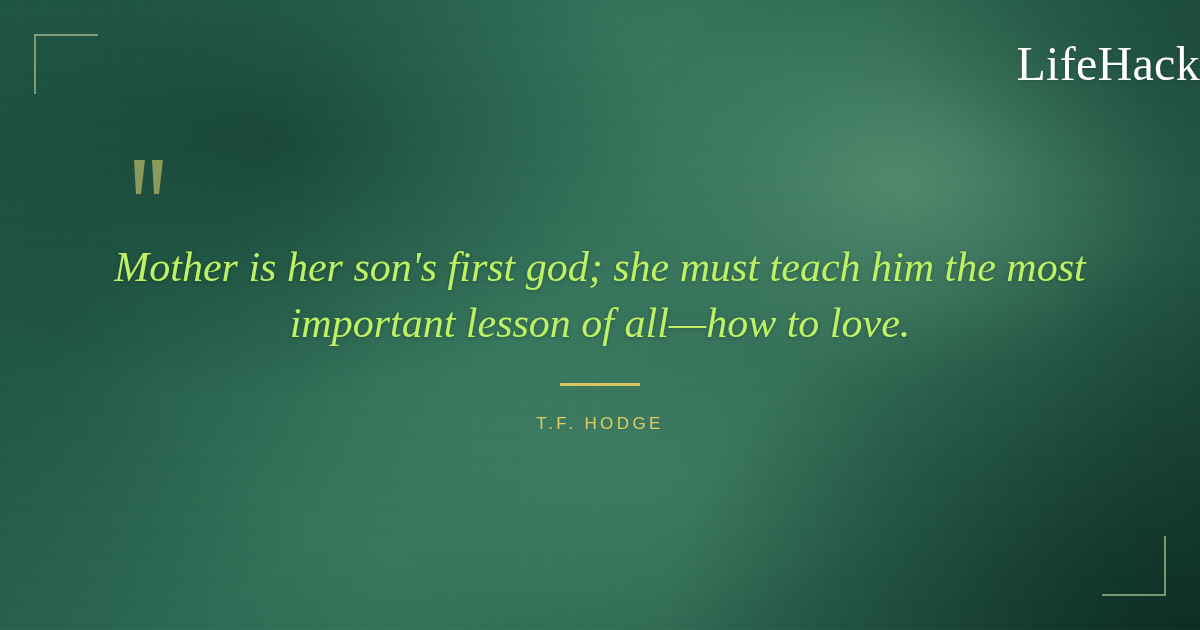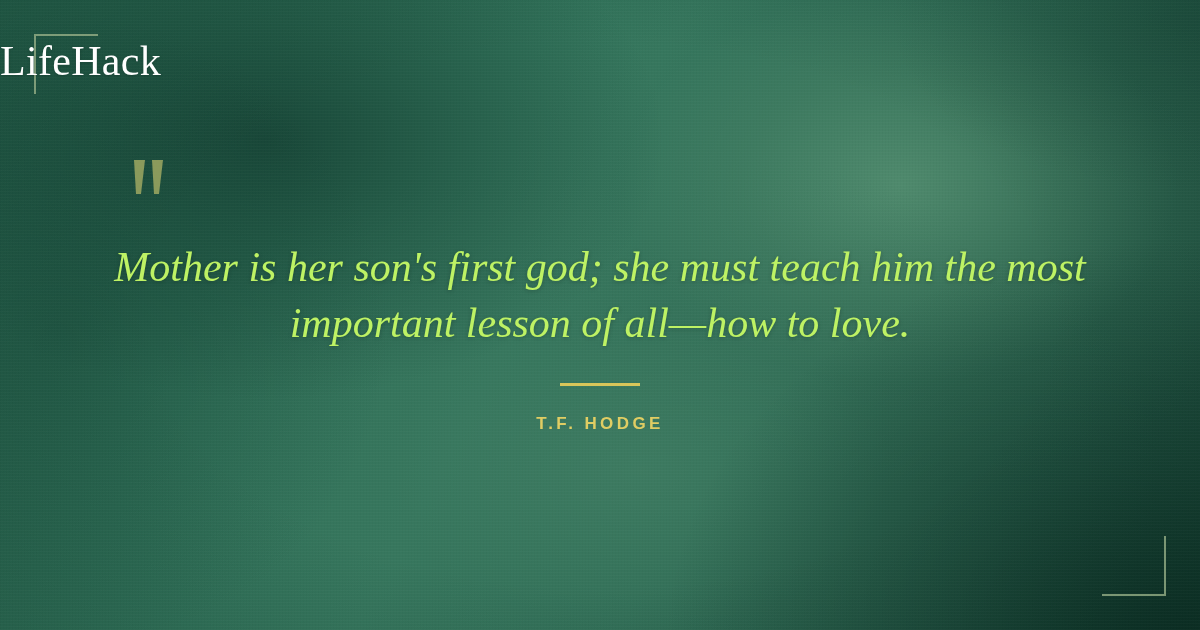--- a/index.html
+++ b/index.html
@@ -105,23 +105,23 @@
     border-bottom: 2px solid rgba(150,175,135,0.80);
     border-right: 2px solid rgba(150,175,135,0.80);
   }
 
   
   #brand {
     position: absolute;
     top: 38px;
     left: 0;
     width: 1200px;
-    text-align: left;
+    text-align: right;
     font-family: "Liberation Serif", serif;
-    font-size: 42px;
+    font-size: 48px;
     font-weight: 400;
     letter-spacing: 0.3px;
     color: #ffffff;
     line-height: 1.1;
     text-shadow: 0 1px 3px rgba(0,0,0,0.18);
   }
 
   
   #quote-mark {
     position: absolute;
@@ -158,21 +158,21 @@
 
   
   #attribution {
     position: absolute;
     top: 414px;
     left: 0;
     width: 1200px;
     text-align: center;
     font-family: "Liberation Sans", sans-serif;
     font-size: 17px;
-    font-weight: 700;
+    font-weight: 400;
     letter-spacing: 3.4px;
     color: #e0cd63;
   }
 </style>
 </head>
 <body>
 
 <div id="canvas">
 
   <div class="bg-layer" id="bg-base"></div>

